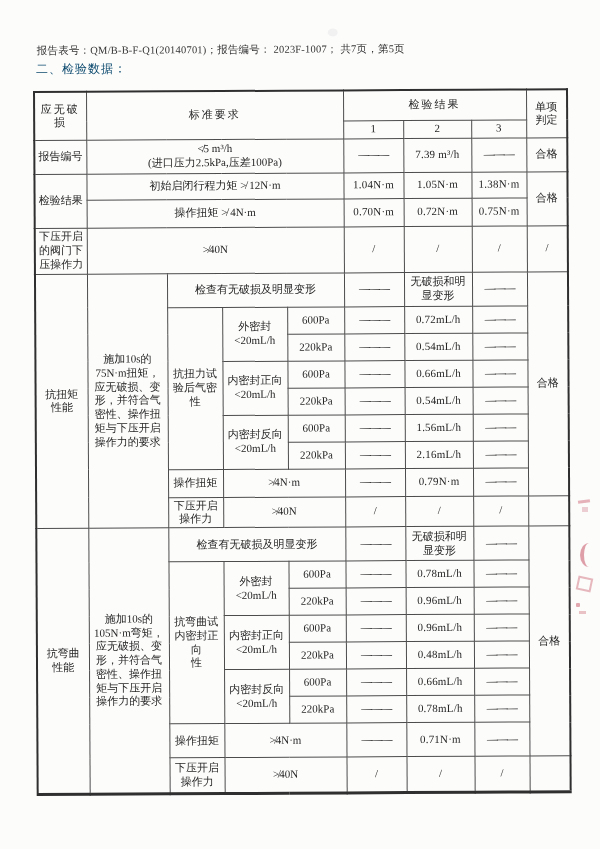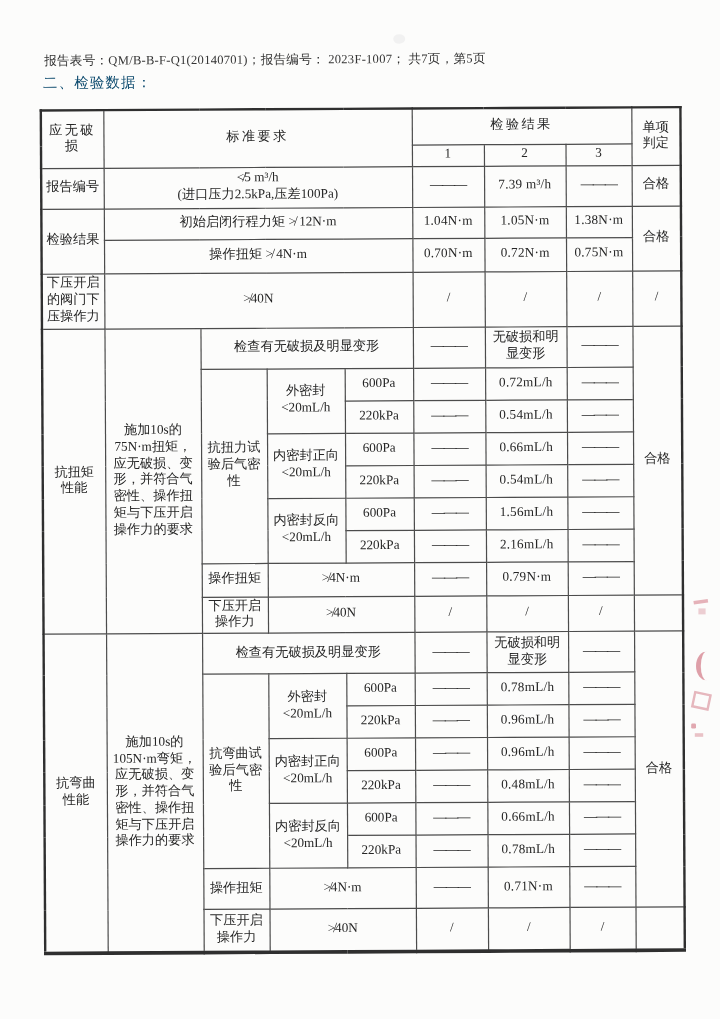--- a/index.html
+++ b/index.html
@@ -215,21 +215,21 @@
           <td rowspan="9" class="req">施加10s的105N·m弯矩，应无破损、变形，并符合气密性、操作扭矩与下压开启操作力的要求</td>
           <td colspan="3">检查有无破损及明显变形</td>
           <td class="dash">———</td>
           <td>无破损和明
 显变形</td>
           <td class="dash">———</td>
           <td rowspan="8">合格</td>
         </tr>
         <tr style="height:27px">
           <td rowspan="6">抗弯曲试
-验后气密
+内密封正向
 性</td>
           <td rowspan="2">外密封
 &lt;20mL/h</td>
           <td>600Pa</td>
           <td class="dash">———</td>
           <td class="num">0.78mL/h</td>
           <td class="dash">———</td>
         </tr>
         <tr style="height:27px">
           <td>220kPa</td>

